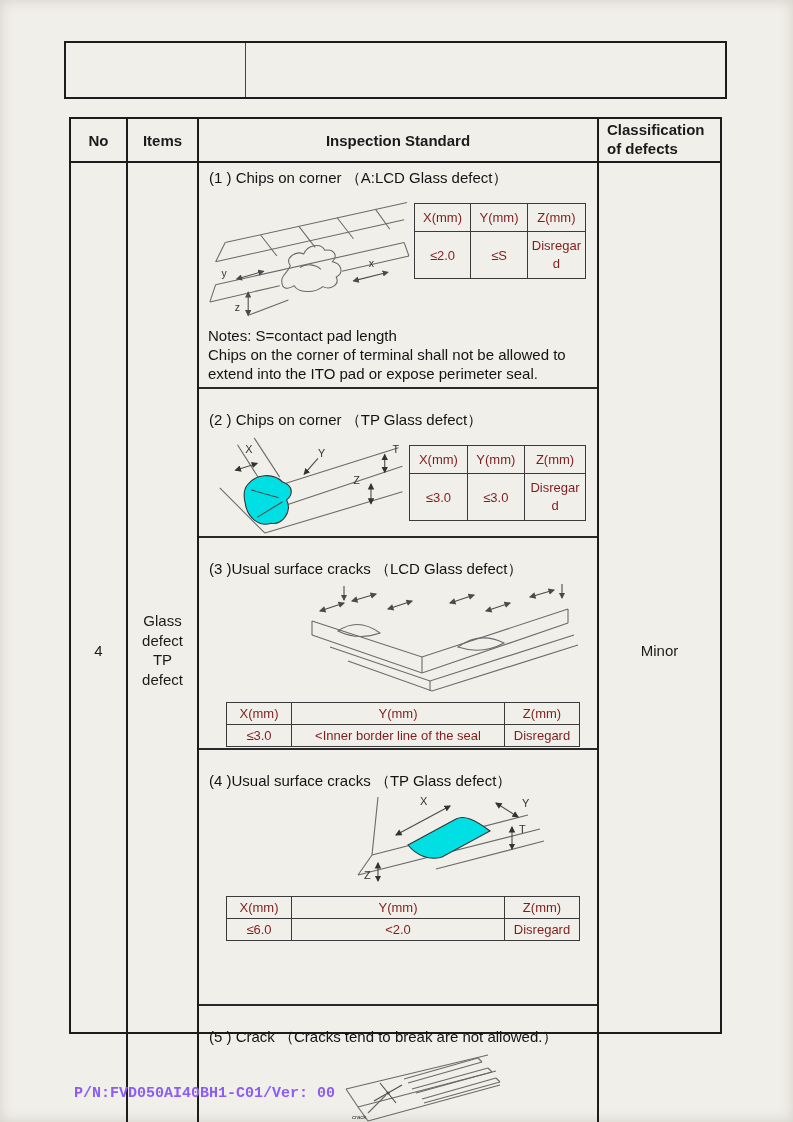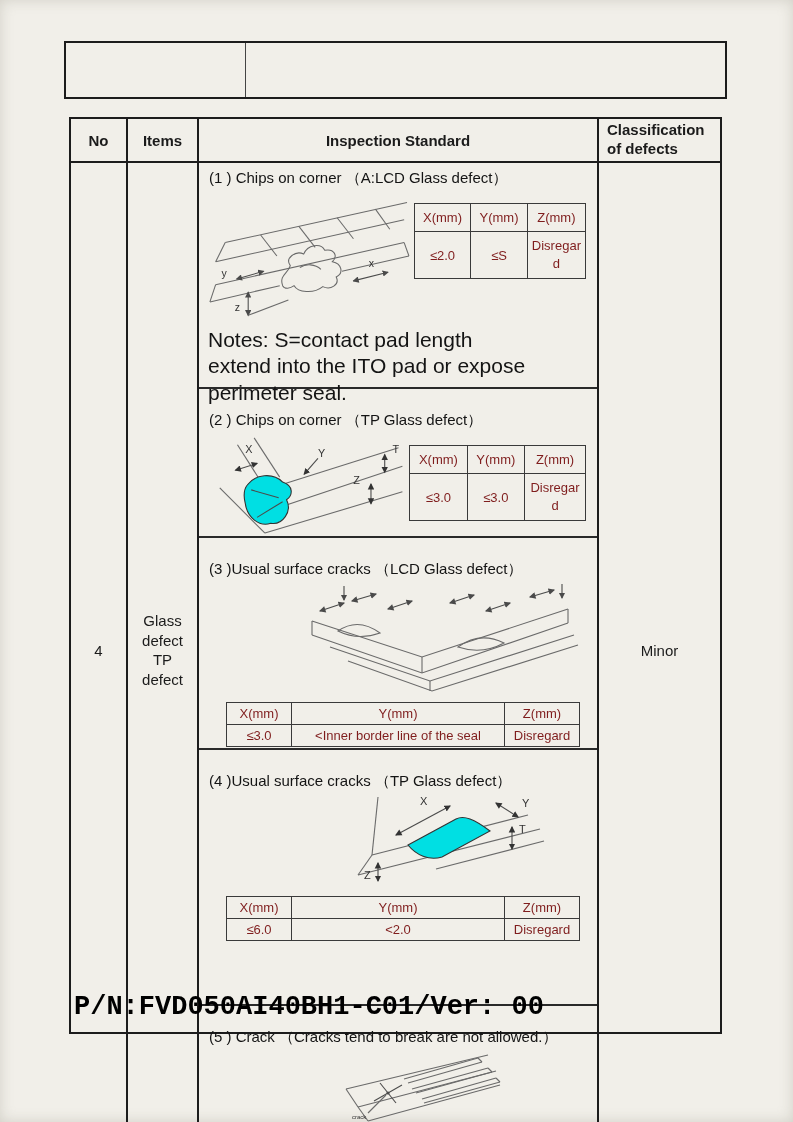--- a/index.html
+++ b/index.html
@@ -22,42 +22,42 @@
       font-size:15px;text-align:center;}
   .bc.items{padding:0 12px;line-height:1.3;}
   .bc.last{border-right:none;}
   
   .sections{display:flex;flex-direction:column;border-right:2px solid #1c1c1c;gap:16px;}
   .section{box-sizing:border-box;border-bottom:2px solid #2a2a2a;padding:4px 9px 0 9px;}
   .section.s5{border-bottom:none;}
   .s1{height:226px;} .s2{height:133px;} .s3{height:196px;} .s4{height:240px;} .s5{flex:1;}
   .sec-title{font-size:15px;color:#141414;margin:2px 0 2px 1px;white-space:nowrap;}
   .flexrow{display:flex;align-items:flex-start;}
-  .notes{font-size:21px;line-height:1.26;color:#141414;margin-top:5px;}
+  .notes{font-size:15px;line-height:1.26;color:#141414;margin-top:5px;}
   
   table.spec{border-collapse:collapse;font-size:13px;color:#7f1d1d;}
   table.spec td{border:1px solid #3a3a3a;text-align:center;vertical-align:middle;padding:1px 2px;}
   table.spec-narrow{margin:13px 2px 0 auto;}
   table.spec-narrow td{width:53px;}
   table.spec-narrow td.z{width:58px;overflow-wrap:anywhere;line-height:1.35;}
   table.spec-narrow tr.h td{height:25px;}
   table.spec-narrow tr.v td{height:44px;}
   table.spec-wide tr td{height:19px;}
   table.spec-wide td.x{width:60px;} table.spec-wide td.y{width:208px;} table.spec-wide td.z{width:70px;}
   .t3{margin:8px 0 0 18px;} .t4{margin:8px 0 0 18px;}
   
   svg.diag{display:block;}
   svg.diag path, svg.diag line, svg.diag polyline{fill:none;stroke:#6a6a6a;stroke-width:1.1;}
   svg.diag .dk{stroke:#4a4a4a;}
   svg.diag .cyan{fill:#00dfe3;stroke:#333;}
   svg.diag text{font-size:11px;fill:#333;font-family:"Liberation Sans",sans-serif;}
   svg.diag text.tiny{font-size:6px;}
   
-  .footer{position:absolute;left:74px;top:992px;font-family:"Liberation Mono",monospace;
-          font-weight:bold;font-size:27px;color:#000000;letter-spacing:0px;white-space:pre;}
+  .footer{position:absolute;left:74px;top:1085px;font-family:"Liberation Mono",monospace;
+          font-weight:bold;font-size:15px;color:#8b5cf6;letter-spacing:0px;white-space:pre;}
 </style>
 </head>
 <body>
 
 <div class="page">
 
   <div class="top-box">
     <div class="cell-l"></div>
     <div class="cell-r"></div>
   </div>
@@ -117,20 +117,21 @@
             <tr class="v">
               <td>≤2.0</td>
               <td>≤S</td>
               <td class="z">Disregard</td>
             </tr>
           </tbody>
             </table>
         </div>
         <div class="notes">
           <div>Notes: S=contact pad length</div>
+          <div>Chips on the corner of terminal shall not be allowed to</div>
           <div>extend into the ITO pad or expose perimeter seal.</div>
         </div>
       </div>
 
       <div class="section s2">
         <div class="sec-title">(2 ) Chips on corner （TP Glass defect）</div>
         <div class="flexrow">
           <svg class="diag" width="205" height="104" viewBox="0 0 205 104">
             <defs>
               <marker id="ae2" markerWidth="7" markerHeight="7" refX="5" refY="3" orient="auto">

